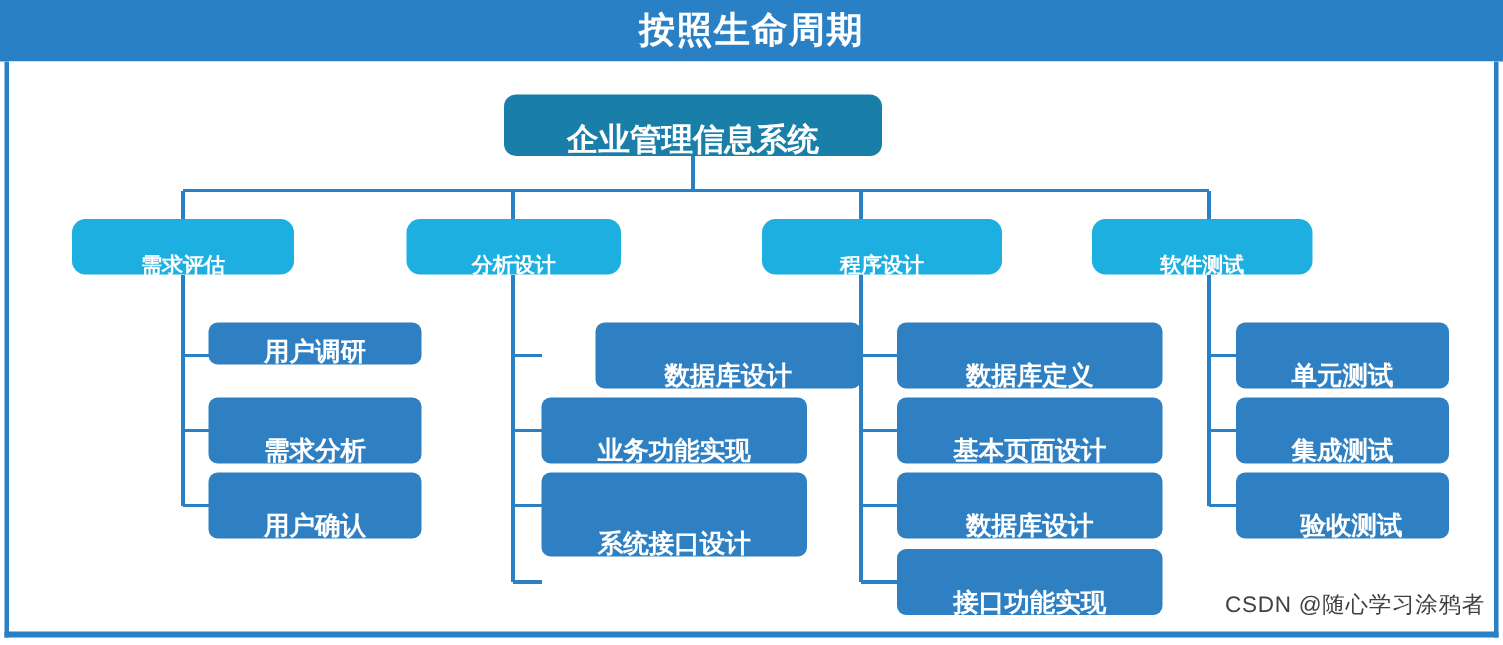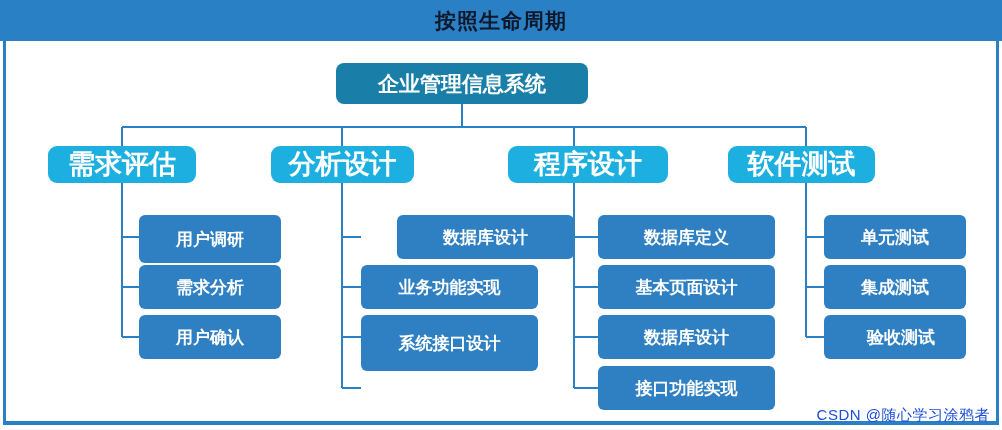--- a/index.html
+++ b/index.html
@@ -24,22 +24,22 @@
     left: 0;
     top: 0;
     width: 1002px;
     height: 41px;
     background: #2a80c5;
     display: flex;
     align-items: center;
     justify-content: center;
   }
   .title-text {
-    color: #0f172a;
-    font-size: 21px;
+    color: #ffffff;
+    font-size: 24px;
     font-weight: bold;
     letter-spacing: 1px;
     line-height: 1;
   }
   
   .canvas {
     position: absolute;
     left: 3px;
     top: 41px;
     width: 996px;
@@ -64,49 +64,49 @@
     top: 0;
     width: 996px;
     height: 384px;
     pointer-events: none;
   }
   
   .node {
     position: absolute;
     box-sizing: border-box;
     display: flex;
-    align-items: center;
+    align-items: flex-end;
     justify-content: center;
     color: #ffffff;
     font-weight: bold;
     line-height: 1;
     white-space: nowrap;
     border-radius: 7px;
   }
   .node-root {
     background: #1a7fa8;
     font-size: 21px;
     border-radius: 8px;
   }
   .node-l2 {
     background: #1cafdf;
-    font-size: 27px;
+    font-size: 14px;
     border-radius: 9px;
   }
   .node-leaf {
     background: #2f80c2;
     font-size: 17px;
     border-radius: 6px;
   }
   
   .watermark {
     position: absolute;
     right: 12px;
-    bottom: 0;
-    color: #1d4ed8;
+    bottom: 12px;
+    color: #404040;
     font-size: 15px;
     white-space: nowrap;
     letter-spacing: 0.5px;
   }
 </style>
 </head>
 <body>
 
 <div class="slide">
 
@@ -166,21 +166,21 @@
       <div class="node node-l2" style="left:265px; top:105px; width:143px; height:37px;">
         <span>分析设计</span>
       </div>
       <div class="node node-l2" style="left:502px; top:105px; width:160px; height:37px;">
         <span>程序设计</span>
       </div>
       <div class="node node-l2" style="left:722px; top:105px; width:147px; height:37px;">
         <span>软件测试</span>
       </div>
 
-      <div class="node node-leaf" style="left:133px; top:174px; width:142px; height:48px;">
+      <div class="node node-leaf" style="left:133px; top:174px; width:142px; height:28px;">
         <span>用户调研</span>
       </div>
       <div class="node node-leaf" style="left:133px; top:224px; width:142px; height:44px;">
         <span>需求分析</span>
       </div>
       <div class="node node-leaf" style="left:133px; top:274px; width:142px; height:44px;">
         <span>用户确认</span>
       </div>
 
       <div class="node node-leaf" style="left:355px; top:174px; width:177px; height:44px;margin-left:36px;">

